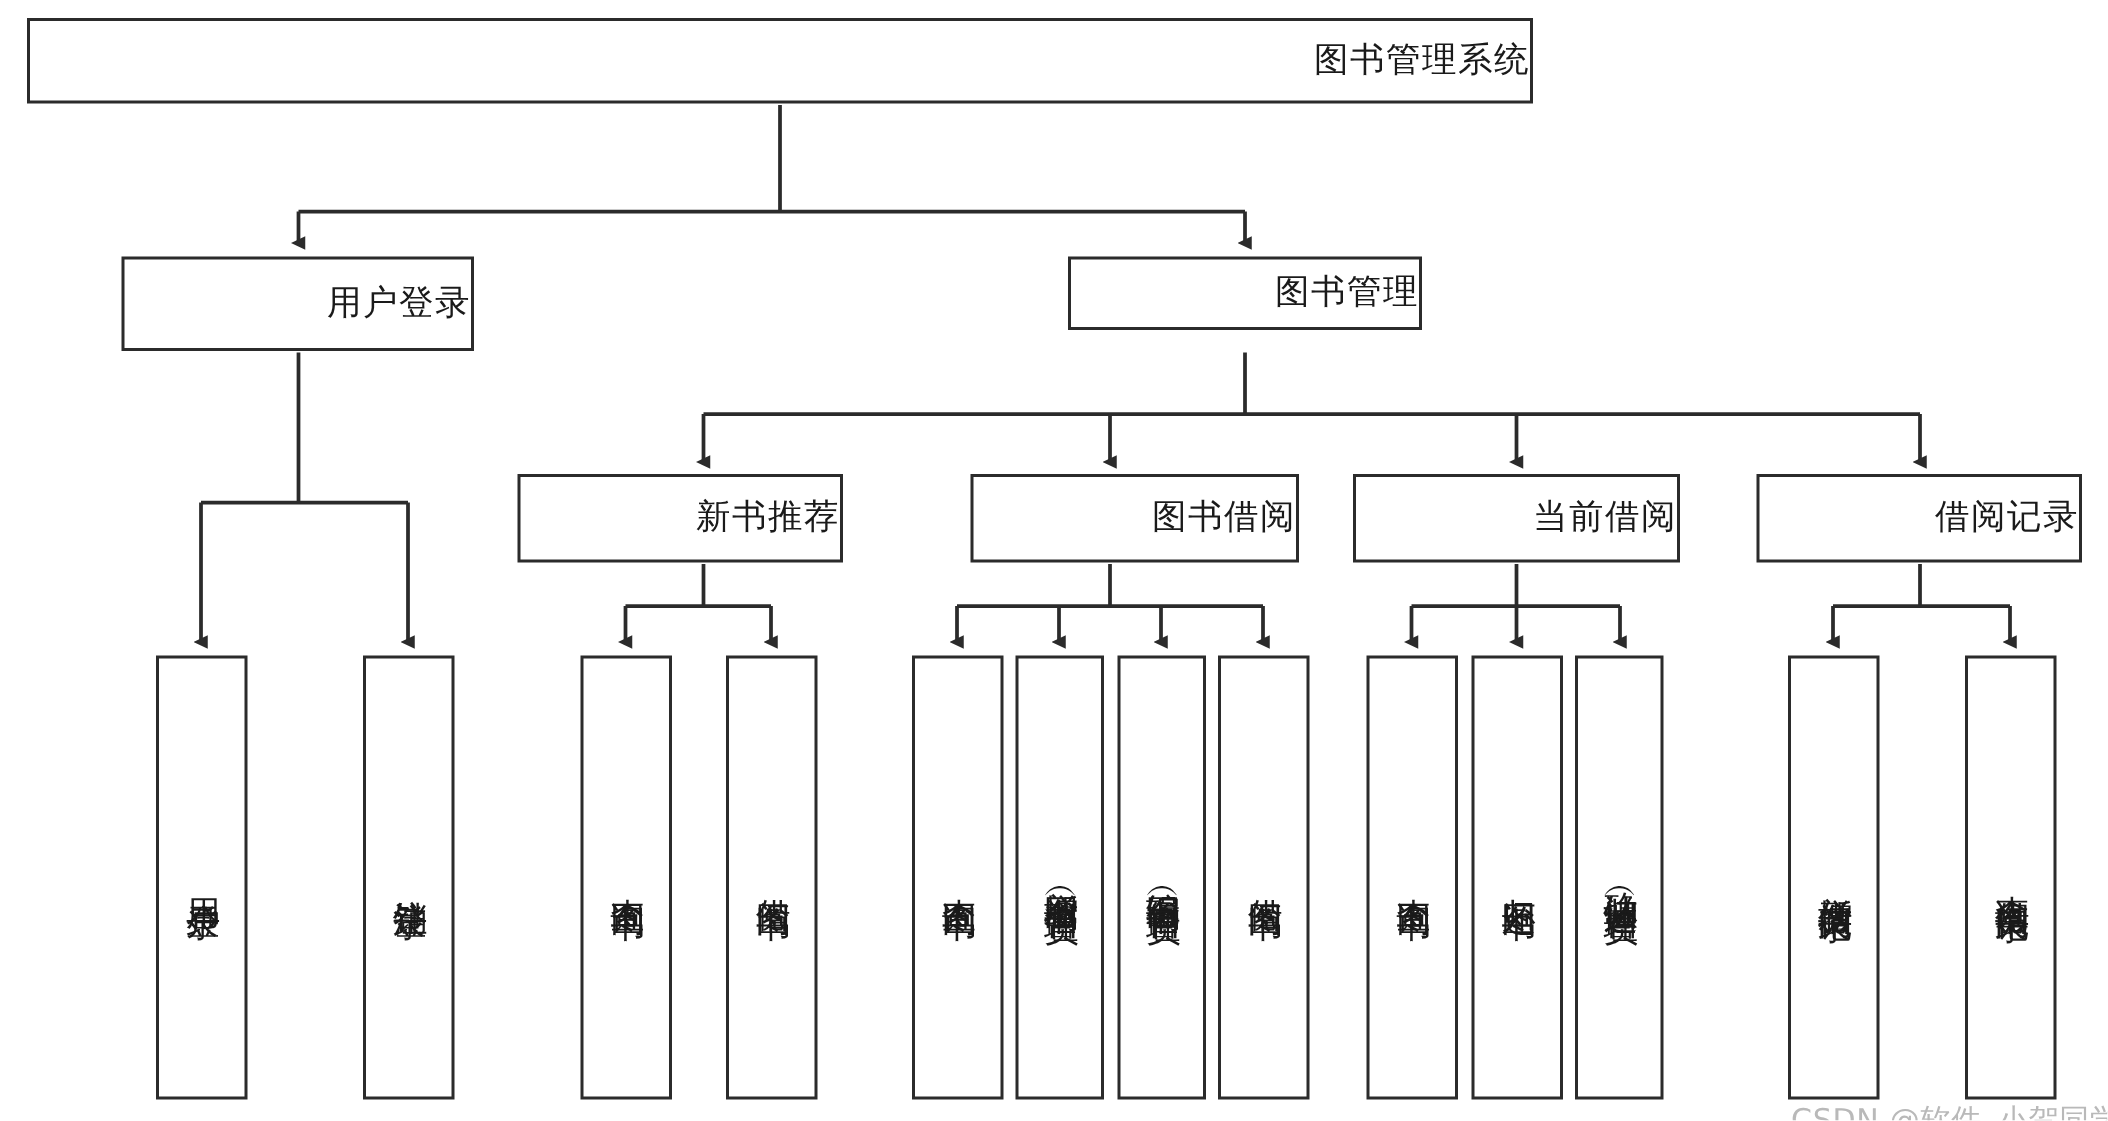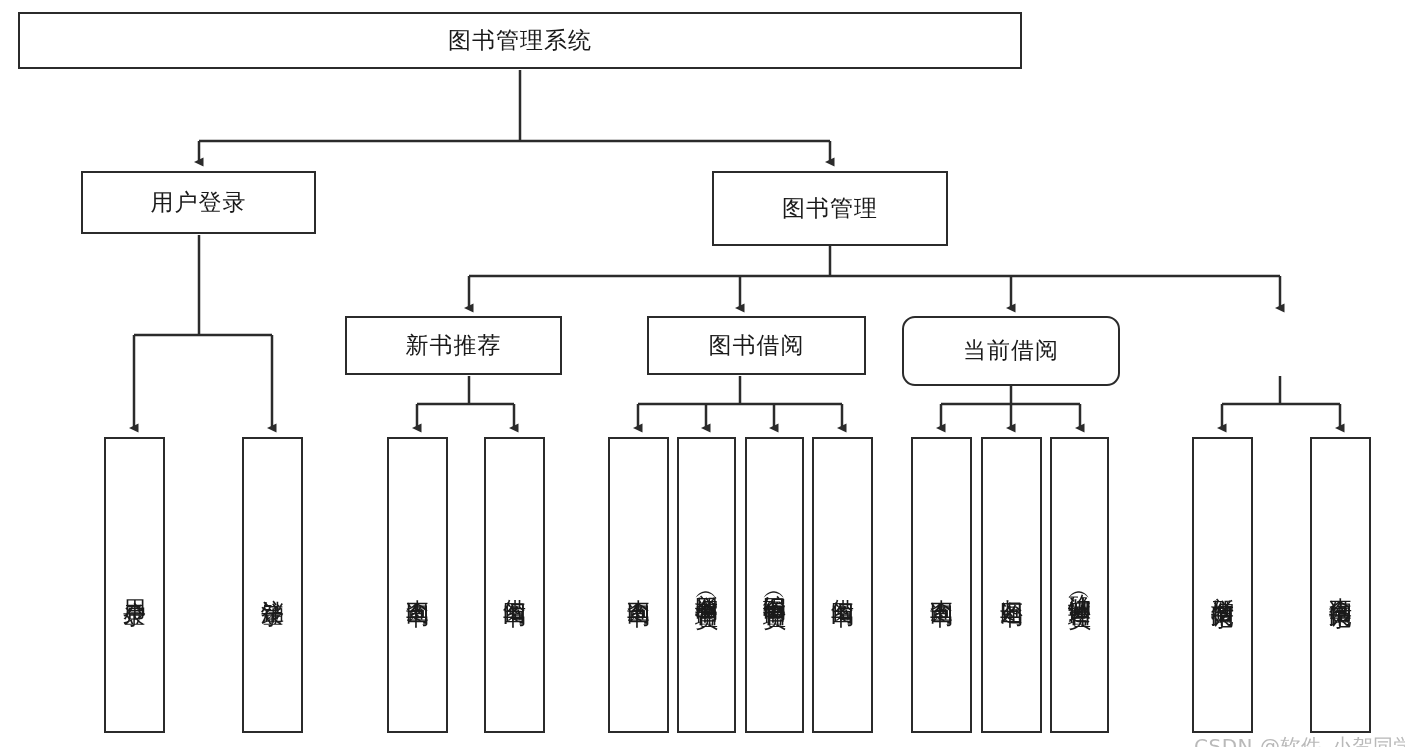--- a/index.html
+++ b/index.html
@@ -25,21 +25,21 @@
     height: 747px;
     pointer-events: none;
   }
   .node {
     position: absolute;
     box-sizing: border-box;
     background: #ffffff;
     border: 2px solid #2b2b2b;
     display: flex;
     align-items: center;
-    justify-content: center;
+    justify-content: flex-end;
     color: #1a1a1a;
   }
   .node.horiz {
     font-size: 23px;
     letter-spacing: 1px;
     line-height: 1.1;
   }
   .node.vert {
     writing-mode: vertical-rl;
     text-orientation: upright;
@@ -120,32 +120,35 @@
     </g>
   </svg>
 
   <div class="node horiz" style="left:18px; top:12px; width:1004px; height:57px;">
     <span class="label">图书管理系统</span>
   </div>
 
   <div class="node horiz" style="left:81px; top:171px; width:235px; height:63px;">
     <span class="label">用户登录</span>
   </div>
-  <div class="node horiz" style="left:712px; top:171px; width:236px; height:75px;">
+  <div class="node horiz" style="left:712px; top:171px; width:236px; height:49px;">
     <span class="label">图书管理</span>
   </div>
 
   <div class="node horiz" style="left:345px; top:316px; width:217px; height:59px;">
     <span class="label">新书推荐</span>
   </div>
   <div class="node horiz" style="left:631px; top:316px; width:219px; height:59px;margin-left:16px;">
     <span class="label">图书借阅</span>
   </div>
-  <div class="node horiz" style="left:902px; top:316px; width:218px; height:70px;border-radius:13px;">
+  <div class="node horiz" style="left:902px; top:316px; width:218px; height:59px;">
     <span class="label">当前借阅</span>
+  </div>
+  <div class="node horiz" style="left:1171px; top:316px; width:217px; height:59px;">
+    <span class="label">借阅记录</span>
   </div>
 
   <div class="node vert" style="left:104px; top:437px; width:61px; height:296px;">
     <span class="label">用户登录</span>
   </div>
   <div class="node vert" style="left:242px; top:437px; width:61px; height:296px;">
     <span class="label">注销登录</span>
   </div>
 
   <div class="node vert" style="left:387px; top:437px; width:61px; height:296px;">

